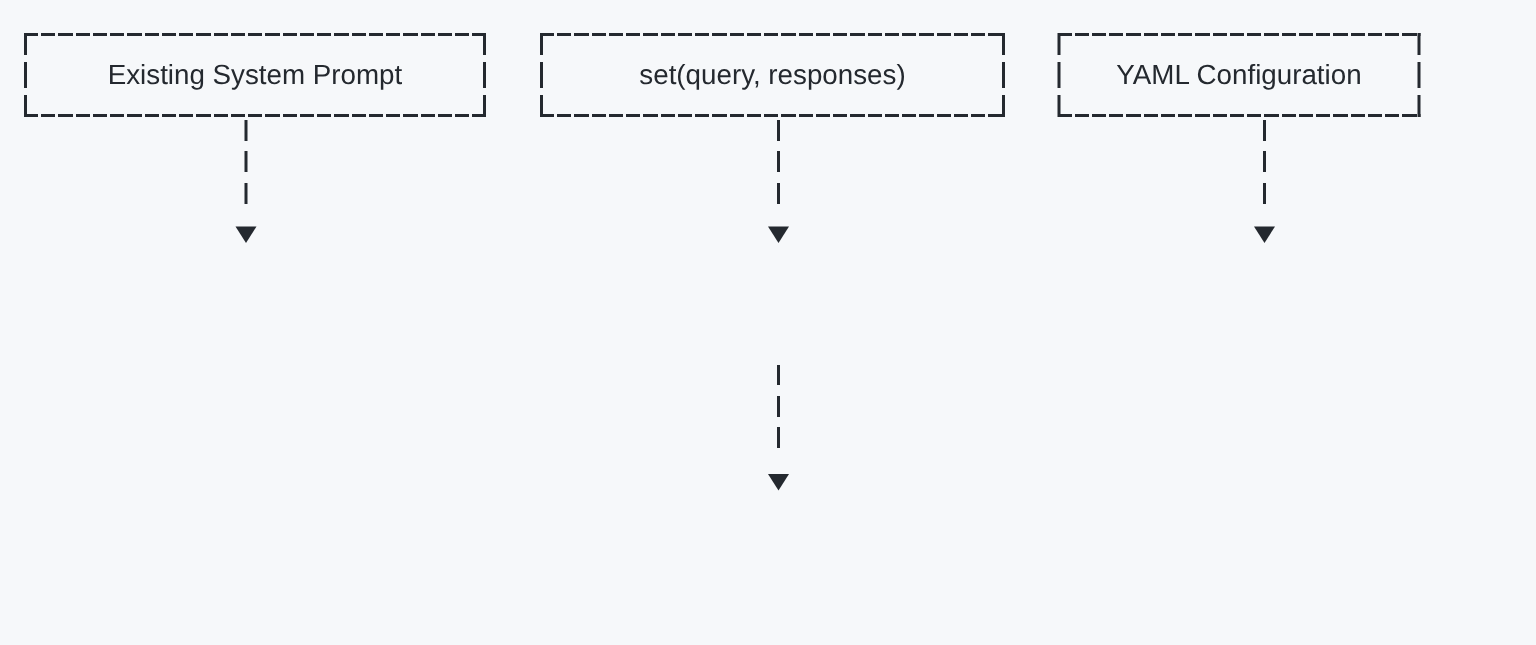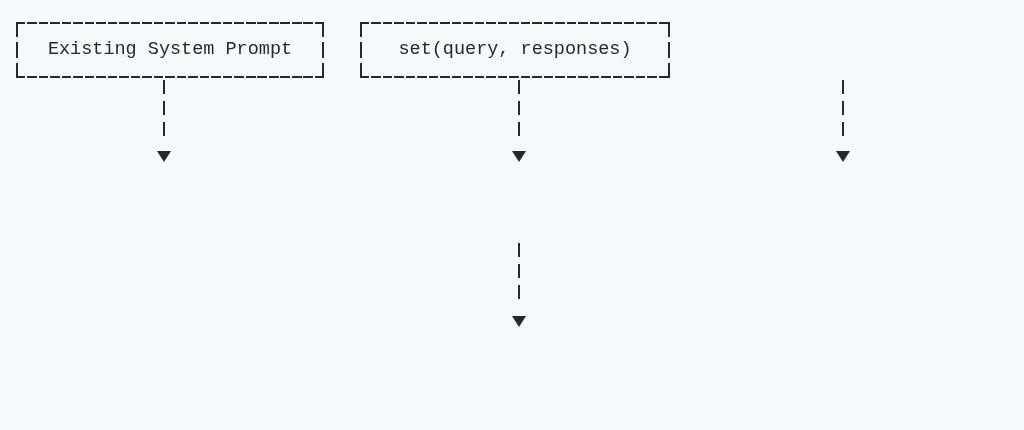--- a/index.html
+++ b/index.html
@@ -1,21 +1,21 @@
 <!DOCTYPE html>
 <html style="--bg: #f6f8fa; --ink: #24292f;"><head>
 <meta charset="utf-8">
 <style>
   :root { --bg:#f6f8fa; --ink:#24292f; }
   html,body { margin:0; padding:0; }
   .canvas {
     position:relative;
     width:1024px; height:430px;
     background:var(--bg);
-    font-family:Liberation Mono, monospace;
+    font-family:Liberation Sans, sans-serif;
     color:var(--ink);
     overflow:hidden;
   }
   
   .node {
     position:absolute;
     display:flex; align-items:center; justify-content:center;
     font-size:18.5px; line-height:1;
     background-image:
       repeating-linear-gradient(90deg, var(--ink) 0 9.5px, transparent 9.5px 11.5px),
@@ -60,20 +60,23 @@
 <div class="canvas">
 
   <div class="node" id="node-existing">
     <span class="label">Existing System Prompt</span>
   </div>
 
   <div class="node" id="node-dataset">
     <span class="label">set(query, responses)</span>
   </div>
 
+  <div class="node" id="node-yaml">
+    <span class="label">YAML Configuration</span>
+  </div>
 
 
 
   <div class="vline" id="line-existing"></div>
   <div class="ahead" id="head-existing"></div>
 
   <div class="vline" id="line-dataset"></div>
   <div class="ahead" id="head-dataset"></div>
 
   <div class="vline" id="line-yaml"></div>

